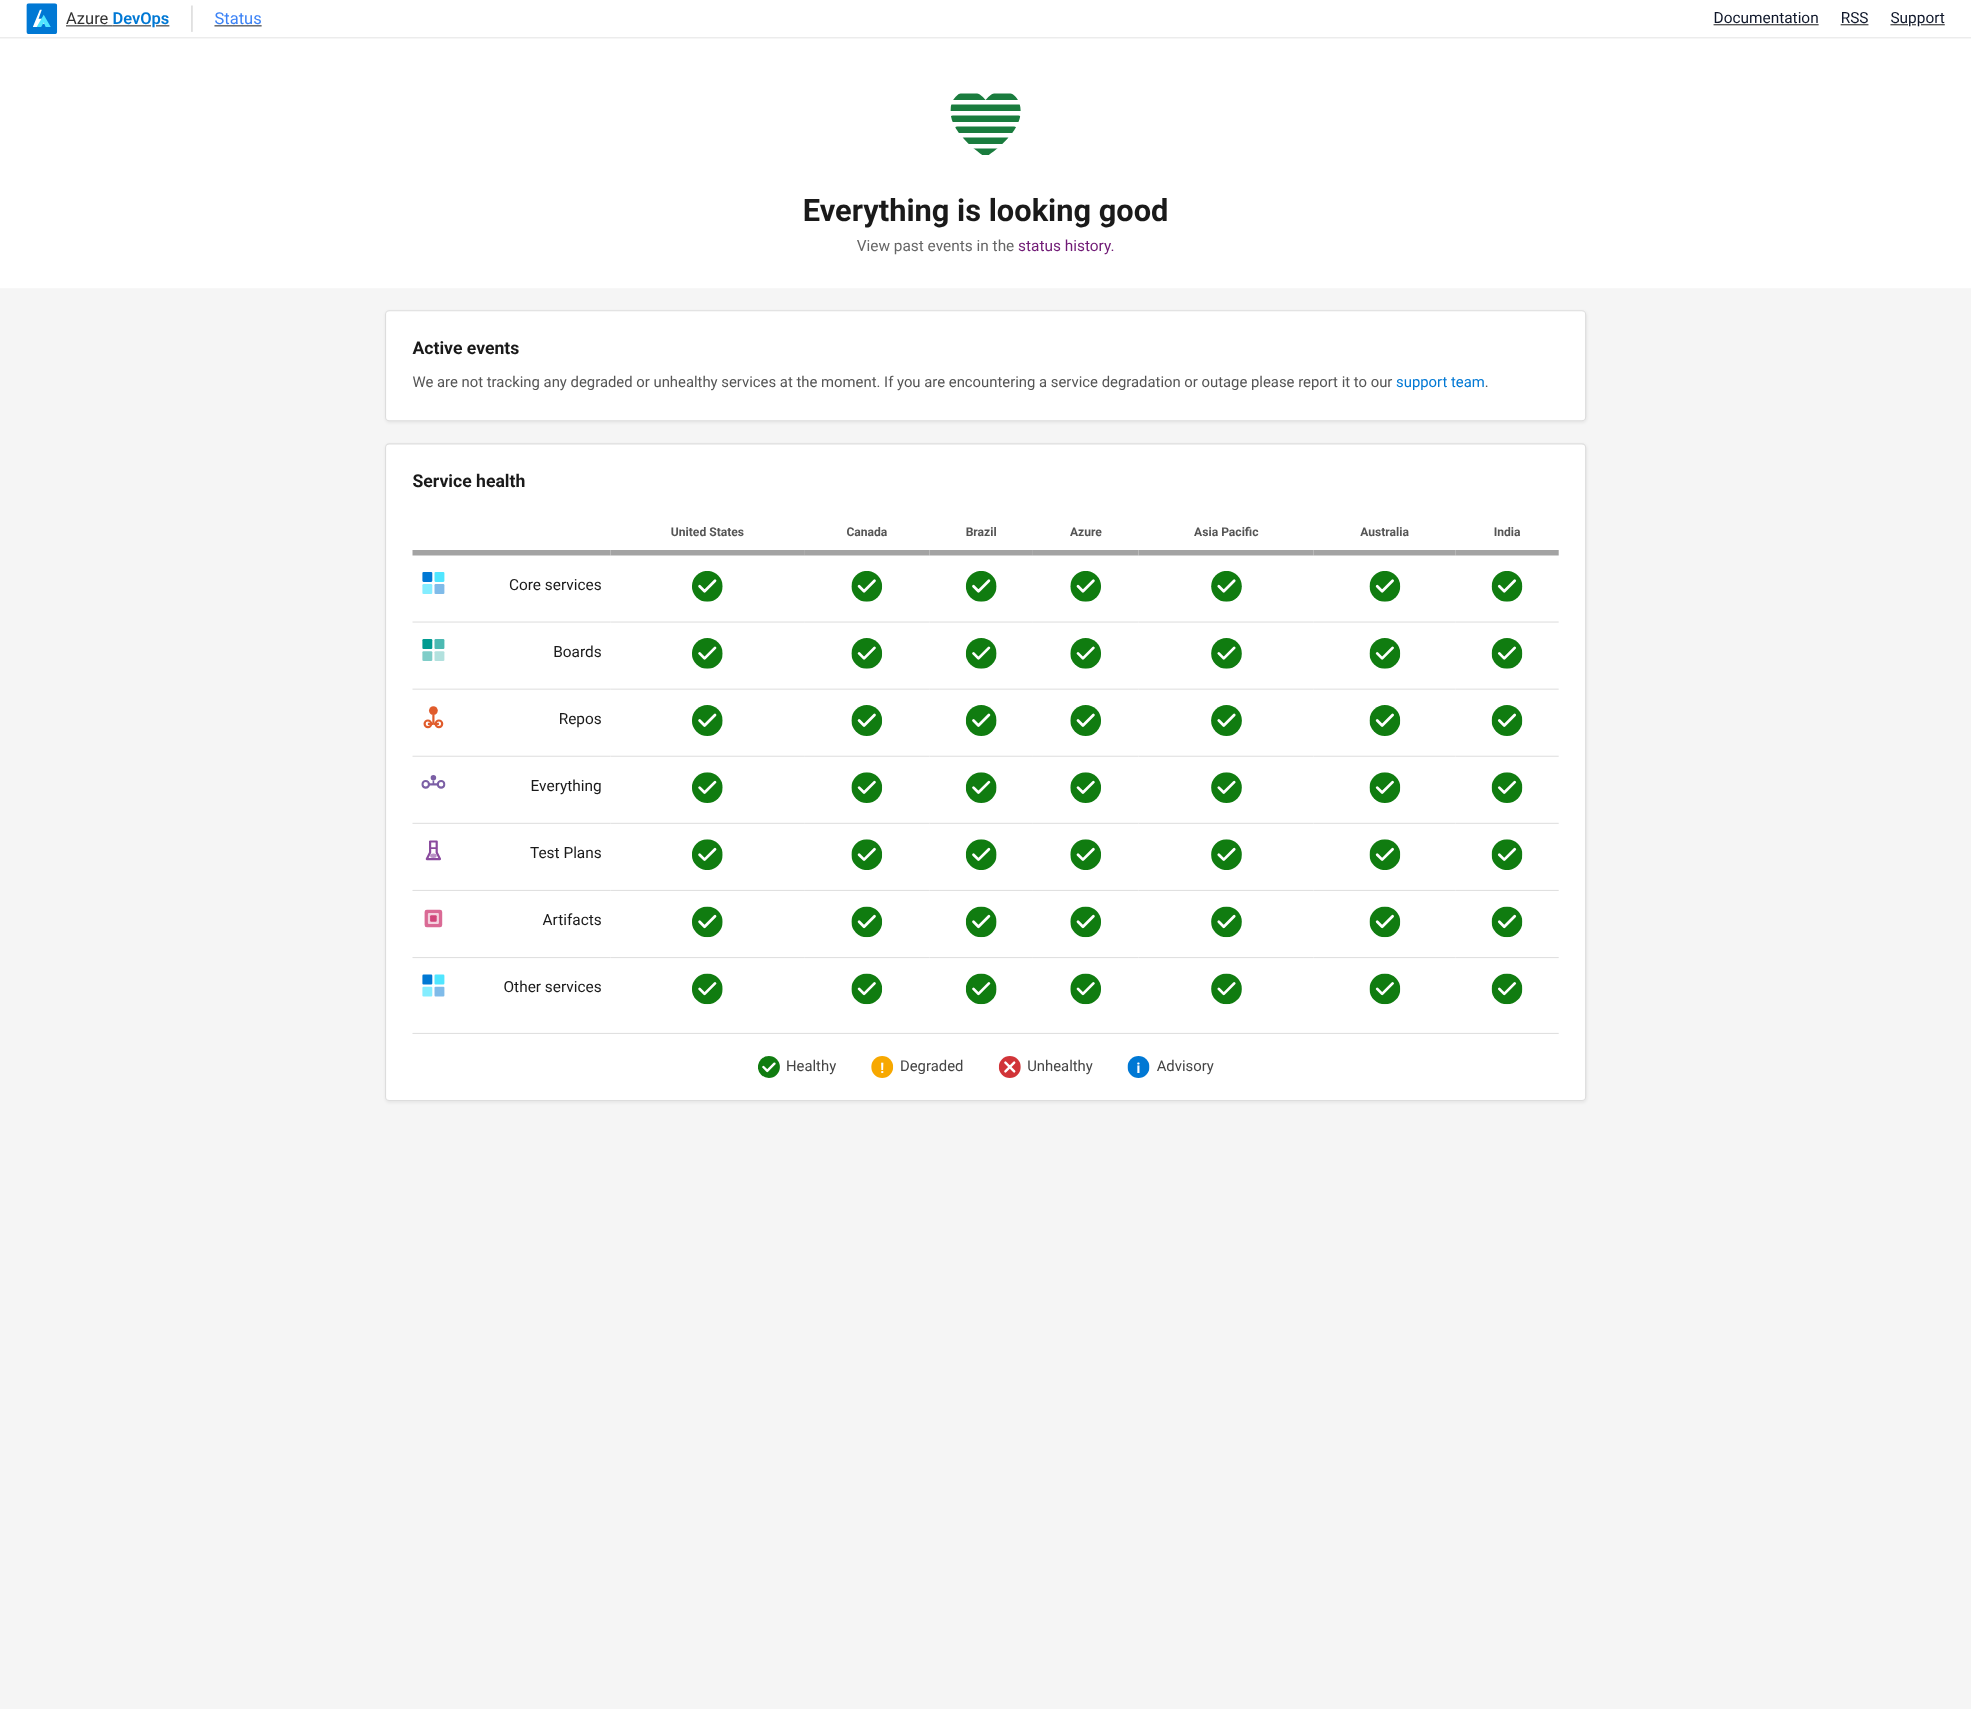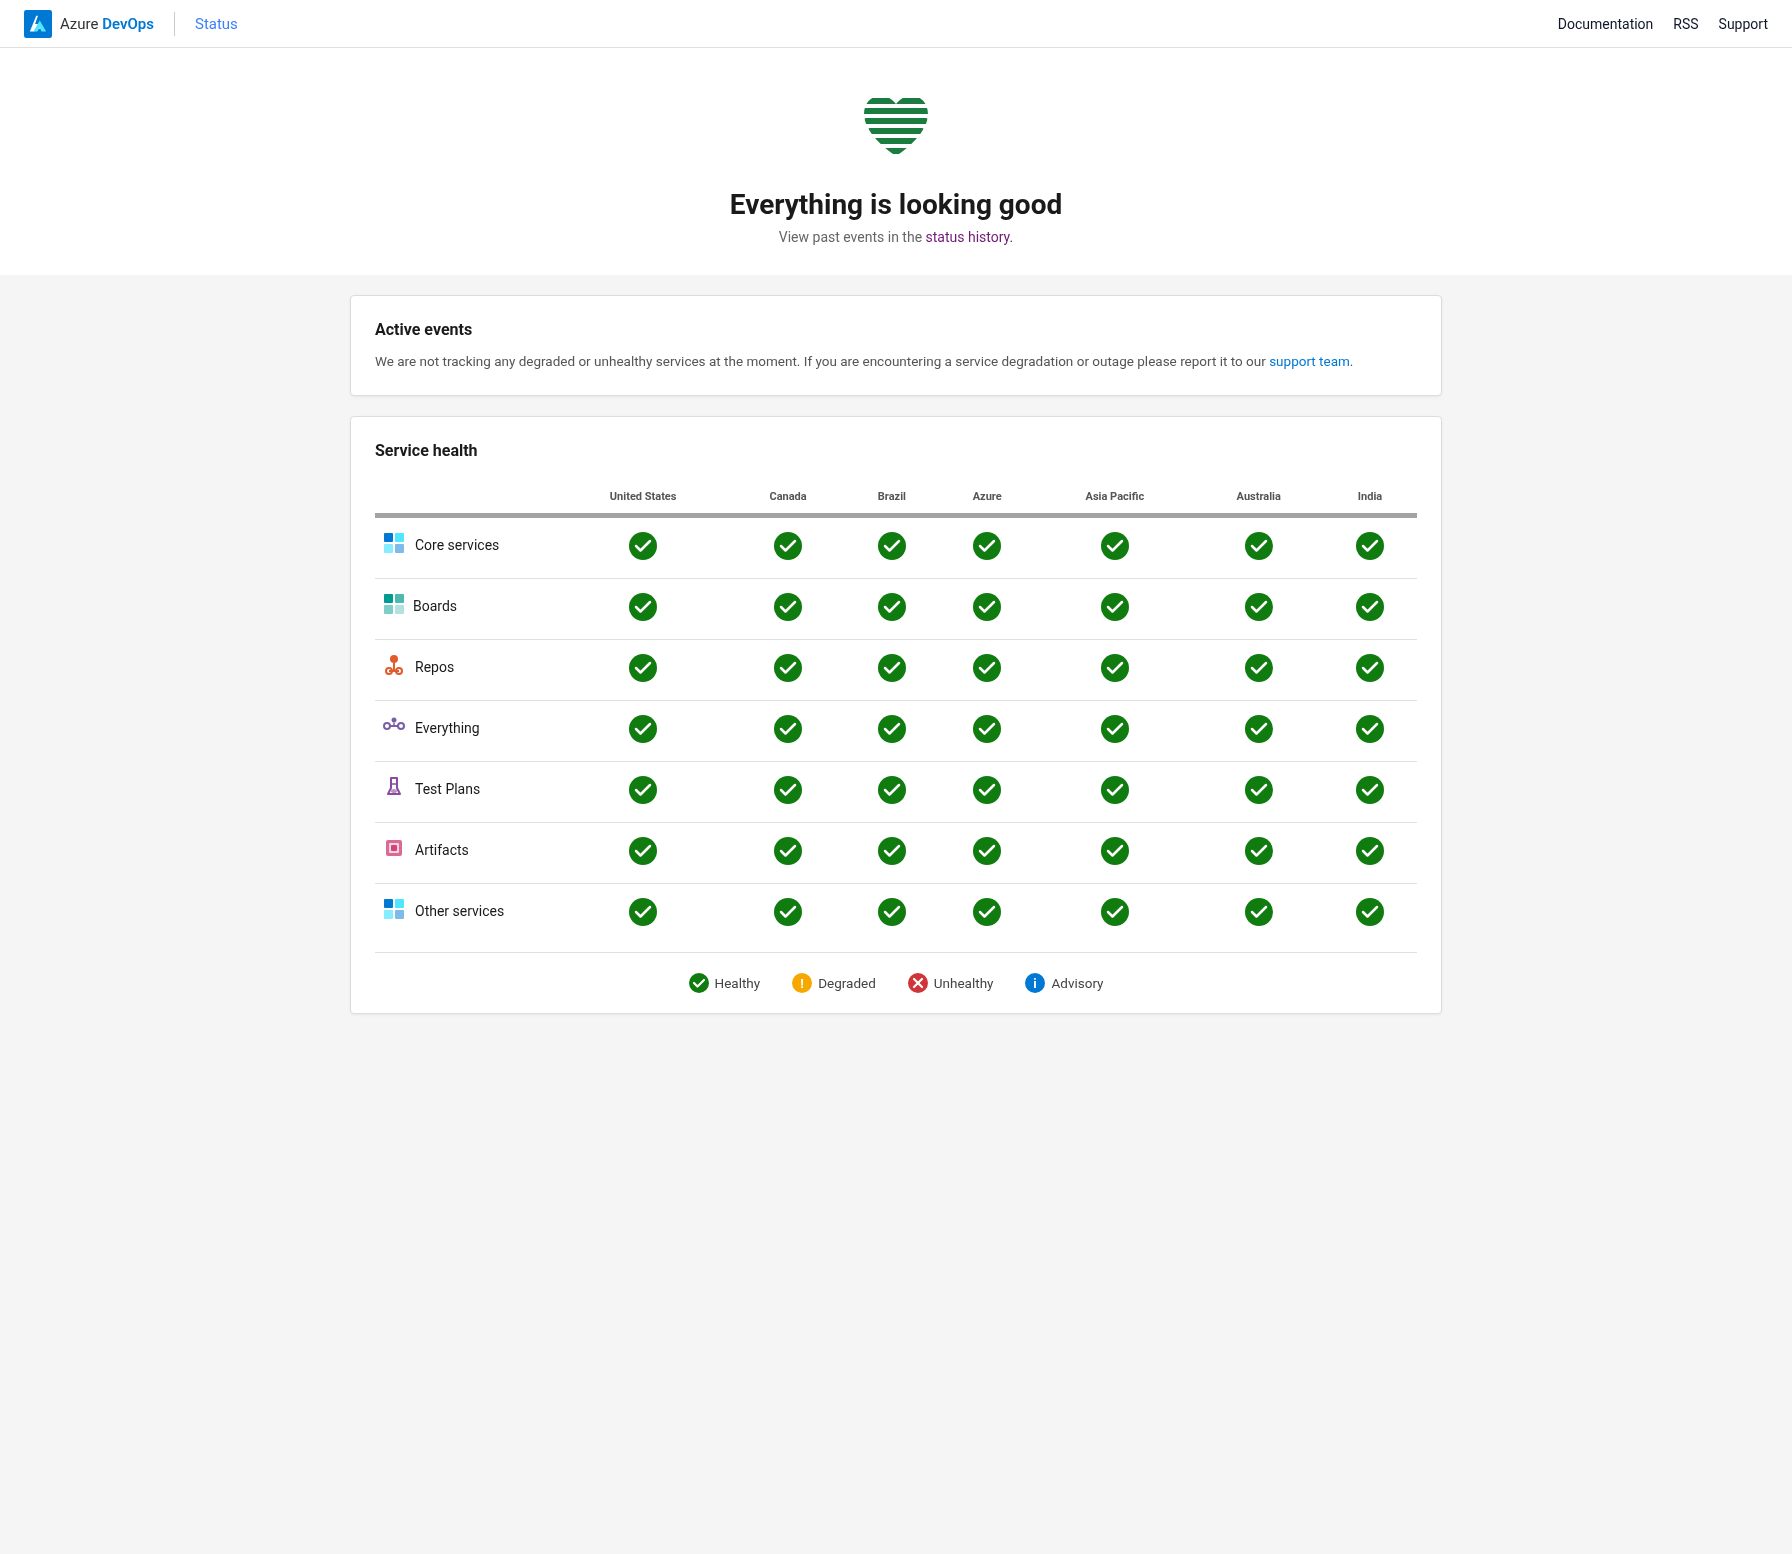--- a/index.html
+++ b/index.html
@@ -10,21 +10,22 @@
       min-height: 1554px;
     }
 
     
     .header {
       background: #fff;
       border-bottom: 1px solid #e0e0e0;
       display: flex;
       align-items: center;
       padding: 0 24px;
-      height: 48px;
+      height: 35px;
+      text-decoration: underline;
     }
     .header-left {
       display: flex;
       align-items: center;
       gap: 8px;
     }
     .azure-logo {
       width: 28px;
       height: 28px;
     }
@@ -148,20 +149,21 @@
       border-bottom: 1px solid #e0e0e0;
     }
     .sh-table tbody tr:last-child {
       border-bottom: none;
     }
 
     .sh-table tbody td {
       padding: 14px 8px;
       text-align: center;
       vertical-align: middle;
+      justify-content: space-between;
     }
     .sh-table tbody td:first-child {
       text-align: left;
       display: flex;
       align-items: center;
       gap: 10px;
     }
 
     .service-name {
       font-size: 14px;

